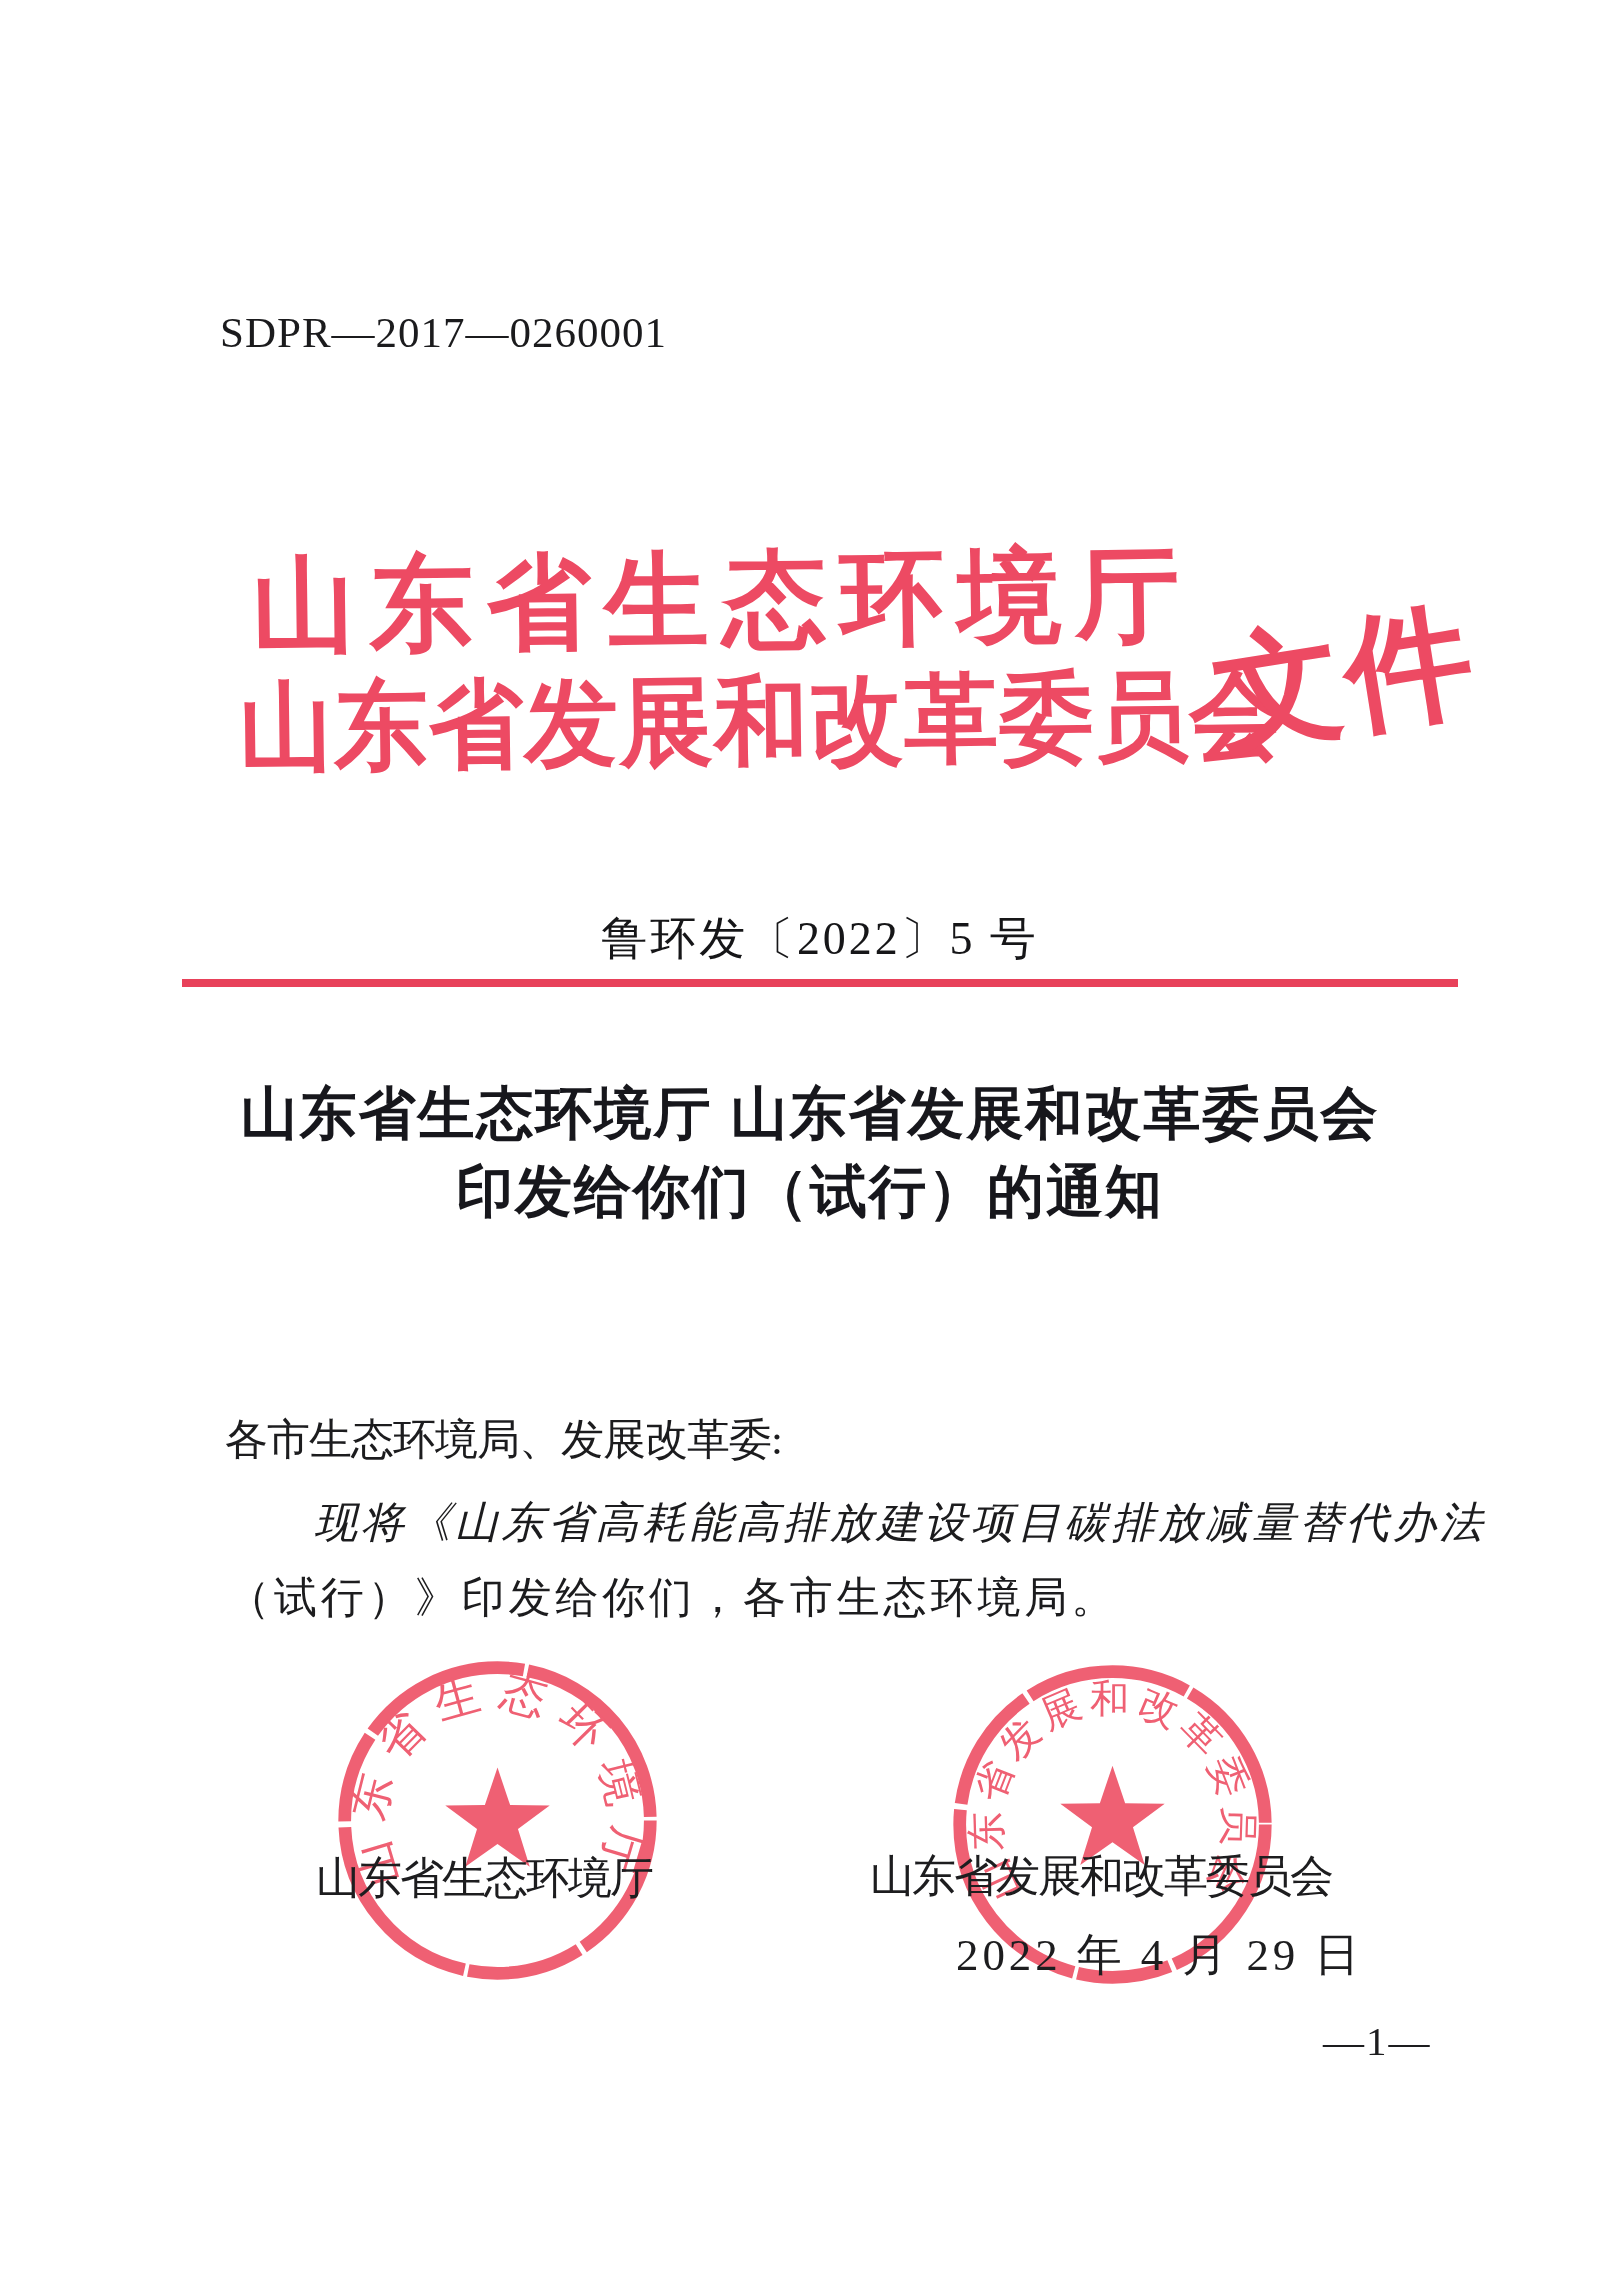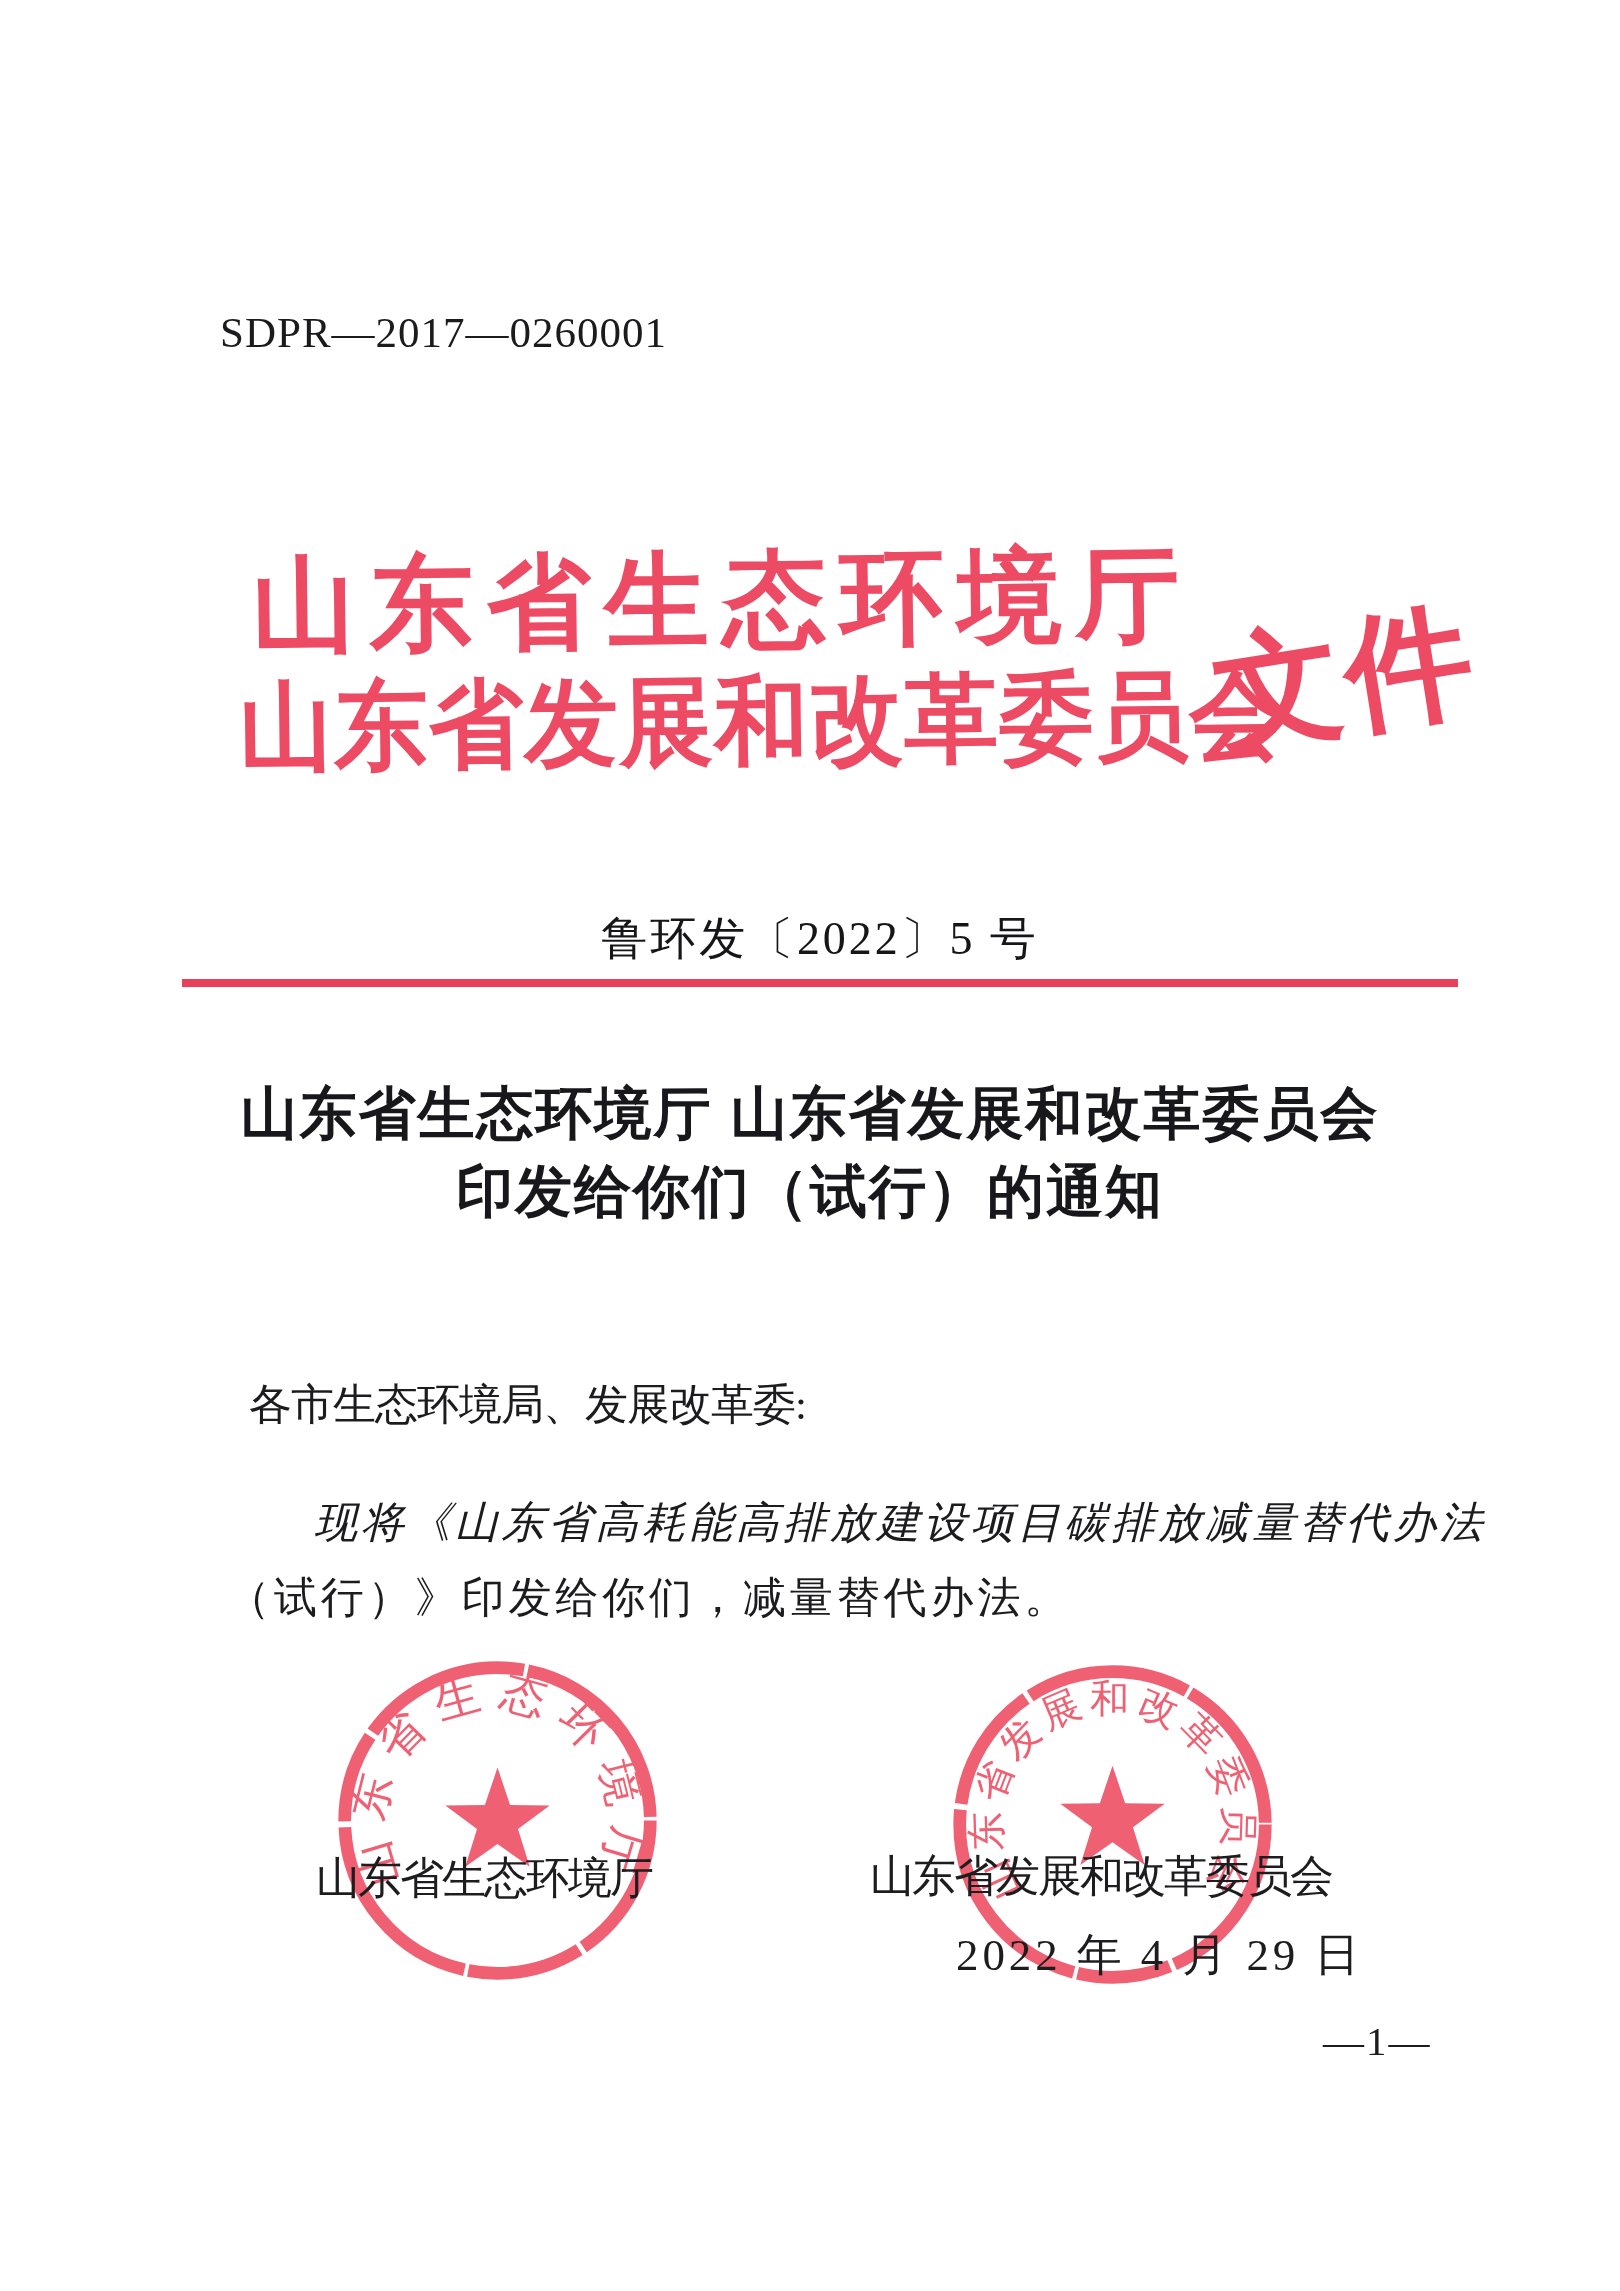--- a/index.html
+++ b/index.html
@@ -41,21 +41,21 @@
   }
 
   .title-block {
     left:0; top:1074px; width:1620px; text-align:center;
     font-family:Liberation Sans, sans-serif;
     font-weight:bold; font-size:57px; line-height:78px;
     letter-spacing:2px; color:#17171c;
   }
 
   .body-line { font-size:43px; color:#1c1c1e; }
-  .salutation { left:225px; top:1376px; letter-spacing:-1px;margin-left:24px; }
+  .salutation { left:225px; top:1411px; letter-spacing:-1px; }
   .para1 { left:314px; top:1494px; letter-spacing:3.9px;font-style:italic; }
   .para2 { left:227px; top:1569px; letter-spacing:3.9px; }
 
   .seal { position:absolute; mix-blend-mode:multiply; opacity:0.92; }
   .seal-left  { left:331px; top:1654px; }
   .seal-right { left:946px; top:1658px; }
   .seal text {
     fill:#ee5267;
     font-family:"Liberation Sans","DejaVu Sans",sans-serif;
   }
@@ -88,21 +88,21 @@
 
   <div class="abs title-block">
     <div>山东省生态环境厅 山东省发展和改革委员会</div>
     <div>印发给你们（试行）的通知</div>
   </div>
 
   <div class="abs body-line salutation">各市生态环境局、发展改革委:</div>
 
   <div class="abs body-line para1">现将《山东省高耗能高排放建设项目碳排放减量替代办法</div>
 
-  <div class="abs body-line para2">（试行）》印发给你们，减量替代办法。</div>
+  <div class="abs body-line para2">（试行）》印发给你们，各市生态环境局。</div>
 
   <svg class="seal seal-left" width="333" height="333" viewBox="0 0 340 340" xmlns="http://www.w3.org/2000/svg" xmlns:xlink="http://www.w3.org/1999/xlink">
     <defs>
       <path id="arc-left" d="M 65.8 218.6 A 115 115 0 1 1 274.2 218.6"></path>
     </defs>
     <circle cx="170" cy="170" r="156" fill="none" stroke="#ee5267" stroke-width="13" stroke-dasharray="152 5 118 4 204 6 92 5 176 4 210 6"></circle>
     <polygon fill="#ee5267" points="170,116 182.9,154.2 223.3,154.7 190.9,178.8 202.9,217.3 170,194 137.1,217.3 149.1,178.8 116.7,154.7 157.1,154.2"></polygon>
     <text>
       <textPath href="#arc-left" xlink:href="#arc-left" startOffset="50%" text-anchor="middle">山东省生态环境厅</textPath>
     </text>

